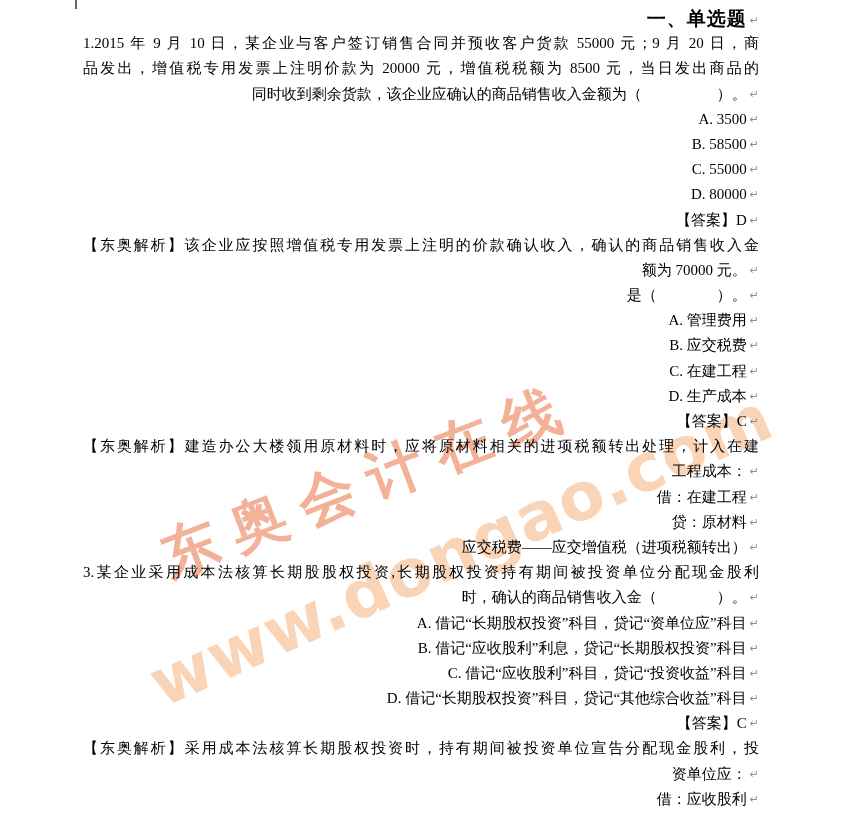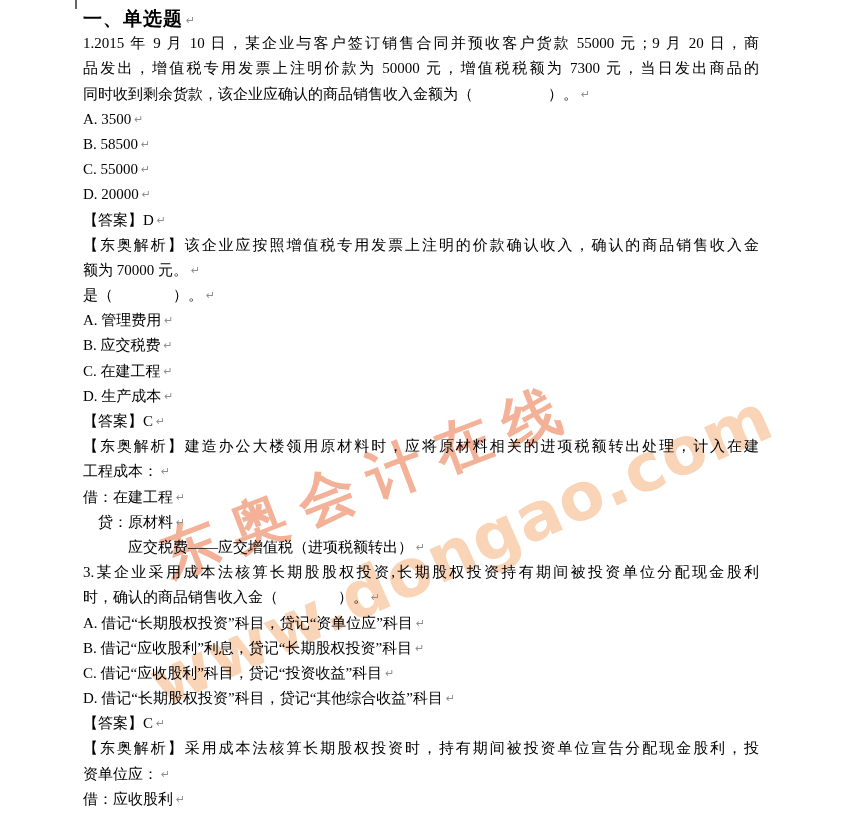--- a/index.html
+++ b/index.html
@@ -18,21 +18,21 @@
     transform-origin:0 0;pointer-events:none;z-index:1;
     font-family:"DejaVu Sans","Liberation Sans",sans-serif;
   }
   .wm-cn{left:150px;top:524px;font-size:57px;letter-spacing:16px;transform:rotate(-21deg);opacity:.85;}
   .wm-en{left:138px;top:652px;font-size:66px;letter-spacing:1px;transform:rotate(-24deg);opacity:.9;}
   
   .doc{
     position:absolute;left:83px;top:6px;width:676px;z-index:2;
     font-size:15px;line-height:25.2px;
   }
-  .line{white-space:nowrap;height:25.2px;}
+  .line{white-space:nowrap;height:25.2px;text-align:right;}
   .line.j{text-align:justify;text-align-last:justify;}
   .line.title{font-weight:bold;font-size:19px;letter-spacing:1px;}
   .pmark{
     color:#8f8f8f;font-size:11px;margin-left:3px;vertical-align:1px;
     font-family:"DejaVu Sans",sans-serif;letter-spacing:0;
   }
   .title .pmark{font-size:11px;font-weight:normal;}
 </style>
 </head>
 <body>
@@ -40,26 +40,26 @@
 <div class="page">
   <div class="top-tick"></div>
 
   <div class="wm wm-cn" style="color: rgb(242, 164, 135);">东奥会计在线</div>
 
   <div class="wm wm-en" style="color: rgb(249, 208, 176);">www.dongao.com</div>
 
   <div class="doc" id="doc">
       <div class="line title"><span>一、单选题</span><span class="pmark">↵</span></div>
       <div class="line j"><span>1.2015 年 9 月 10 日，某企业与客户签订销售合同并预收客户货款 55000 元；9 月 20 日，商</span></div>
-      <div class="line j"><span>品发出，增值税专用发票上注明价款为 50000 元，增值税税额为 7300 元，当日发出商品的</span></div>
+      <div class="line j"><span>品发出，增值税专用发票上注明价款为 20000 元，增值税税额为 8500 元，当日发出商品的</span></div>
       <div class="line"><span>同时收到剩余货款，该企业应确认的商品销售收入金额为（　　　　　）。</span><span class="pmark">↵</span></div>
       <div class="line"><span>A. 3500</span><span class="pmark">↵</span></div>
       <div class="line"><span>B. 58500</span><span class="pmark">↵</span></div>
       <div class="line"><span>C. 55000</span><span class="pmark">↵</span></div>
-      <div class="line"><span>D. 20000</span><span class="pmark">↵</span></div>
+      <div class="line"><span>D. 80000</span><span class="pmark">↵</span></div>
       <div class="line"><span>【答案】D</span><span class="pmark">↵</span></div>
       <div class="line j"><span>【东奥解析】该企业应按照增值税专用发票上注明的价款确认收入，确认的商品销售收入金</span></div>
       <div class="line"><span>额为 70000 元。</span><span class="pmark">↵</span></div>
       <div class="line"><span>是（　　　　）。</span><span class="pmark">↵</span></div>
       <div class="line"><span>A. 管理费用</span><span class="pmark">↵</span></div>
       <div class="line"><span>B. 应交税费</span><span class="pmark">↵</span></div>
       <div class="line"><span>C. 在建工程</span><span class="pmark">↵</span></div>
       <div class="line"><span>D. 生产成本</span><span class="pmark">↵</span></div>
       <div class="line"><span>【答案】C</span><span class="pmark">↵</span></div>
       <div class="line j"><span>【东奥解析】建造办公大楼领用原材料时，应将原材料相关的进项税额转出处理，计入在建</span></div>

